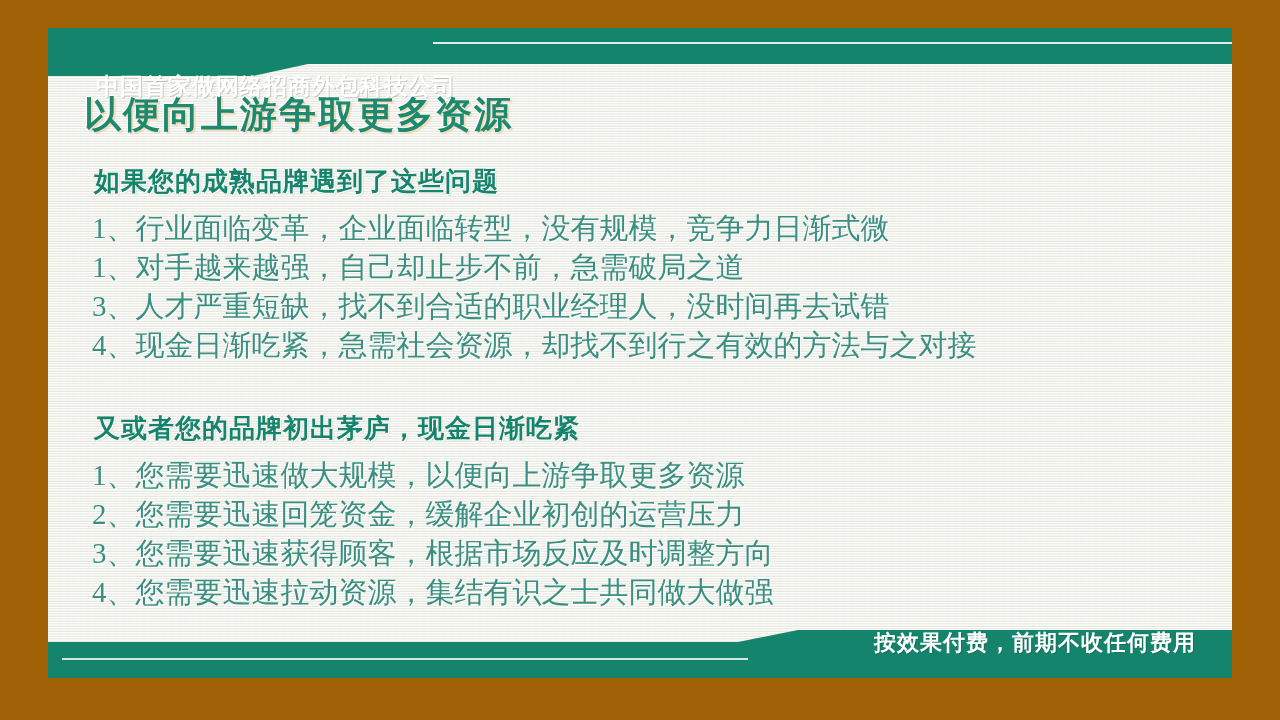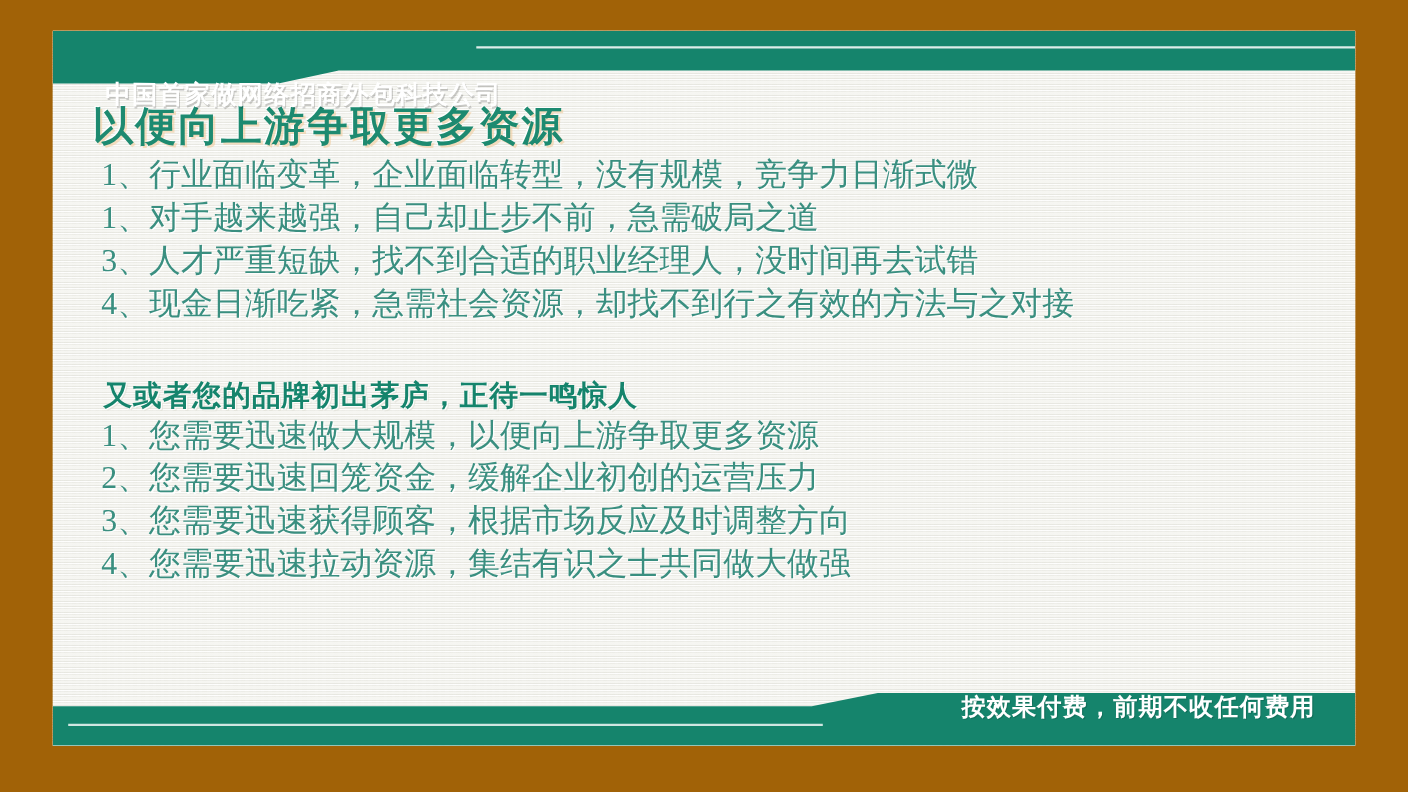--- a/index.html
+++ b/index.html
@@ -121,20 +121,21 @@
     color:#15846c;
     text-shadow:
       1px 1px 0 rgba(255,255,255,0.95),
       2px 2px 0 rgba(225,225,215,0.7);
     white-space:nowrap;
   }
 
   .bullet-list {
     list-style:none;
     margin-left:44px;
+    margin-top:10px;
   }
   .bullet-list li {
     font-family:"Liberation Serif","DejaVu Serif",serif;
     font-size:29px;
     line-height:39px;
     color:#3a8f80;
     white-space:nowrap;
     text-shadow:1px 1px 0 rgba(255,255,255,0.85);
   }
 
@@ -154,30 +155,31 @@
 
         <path d="M385,14 L1184,14 L1184,16 L385,16 Z" fill="#ffffff" opacity="0.85"></path>
       </svg>
     </div>
     <div class="header-title">中国首家做网络招商外包科技公司</div>
 
     <div class="content">
 
       <h1 class="main-title">以便向上游争取更多资源</h1>
 
+      <h2 class="section-head">如果您的成熟品牌遇到了这些问题</h2>
       <ul class="bullet-list">
         <li>1、行业面临变革，企业面临转型，没有规模，竞争力日渐式微</li>
         <li>1、对手越来越强，自己却止步不前，急需破局之道</li>
         <li>3、人才严重短缺，找不到合适的职业经理人，没时间再去试错</li>
         <li>4、现金日渐吃紧，急需社会资源，却找不到行之有效的方法与之对接</li>
       </ul>
 
       <div class="gap"></div>
 
-      <h2 class="section-head">又或者您的品牌初出茅庐，正待一鸣惊人</h2>
+      <h2 class="section-head">又或者您的品牌初出茅庐，现金日渐吃紧</h2>
       <ul class="bullet-list">
         <li>1、您需要迅速做大规模，以便向上游争取更多资源</li>
         <li>2、您需要迅速回笼资金，缓解企业初创的运营压力</li>
         <li>3、您需要迅速获得顾客，根据市场反应及时调整方向</li>
         <li>4、您需要迅速拉动资源，集结有识之士共同做大做强</li>
       </ul>
 
     </div>
 
     <div class="footer-band">

